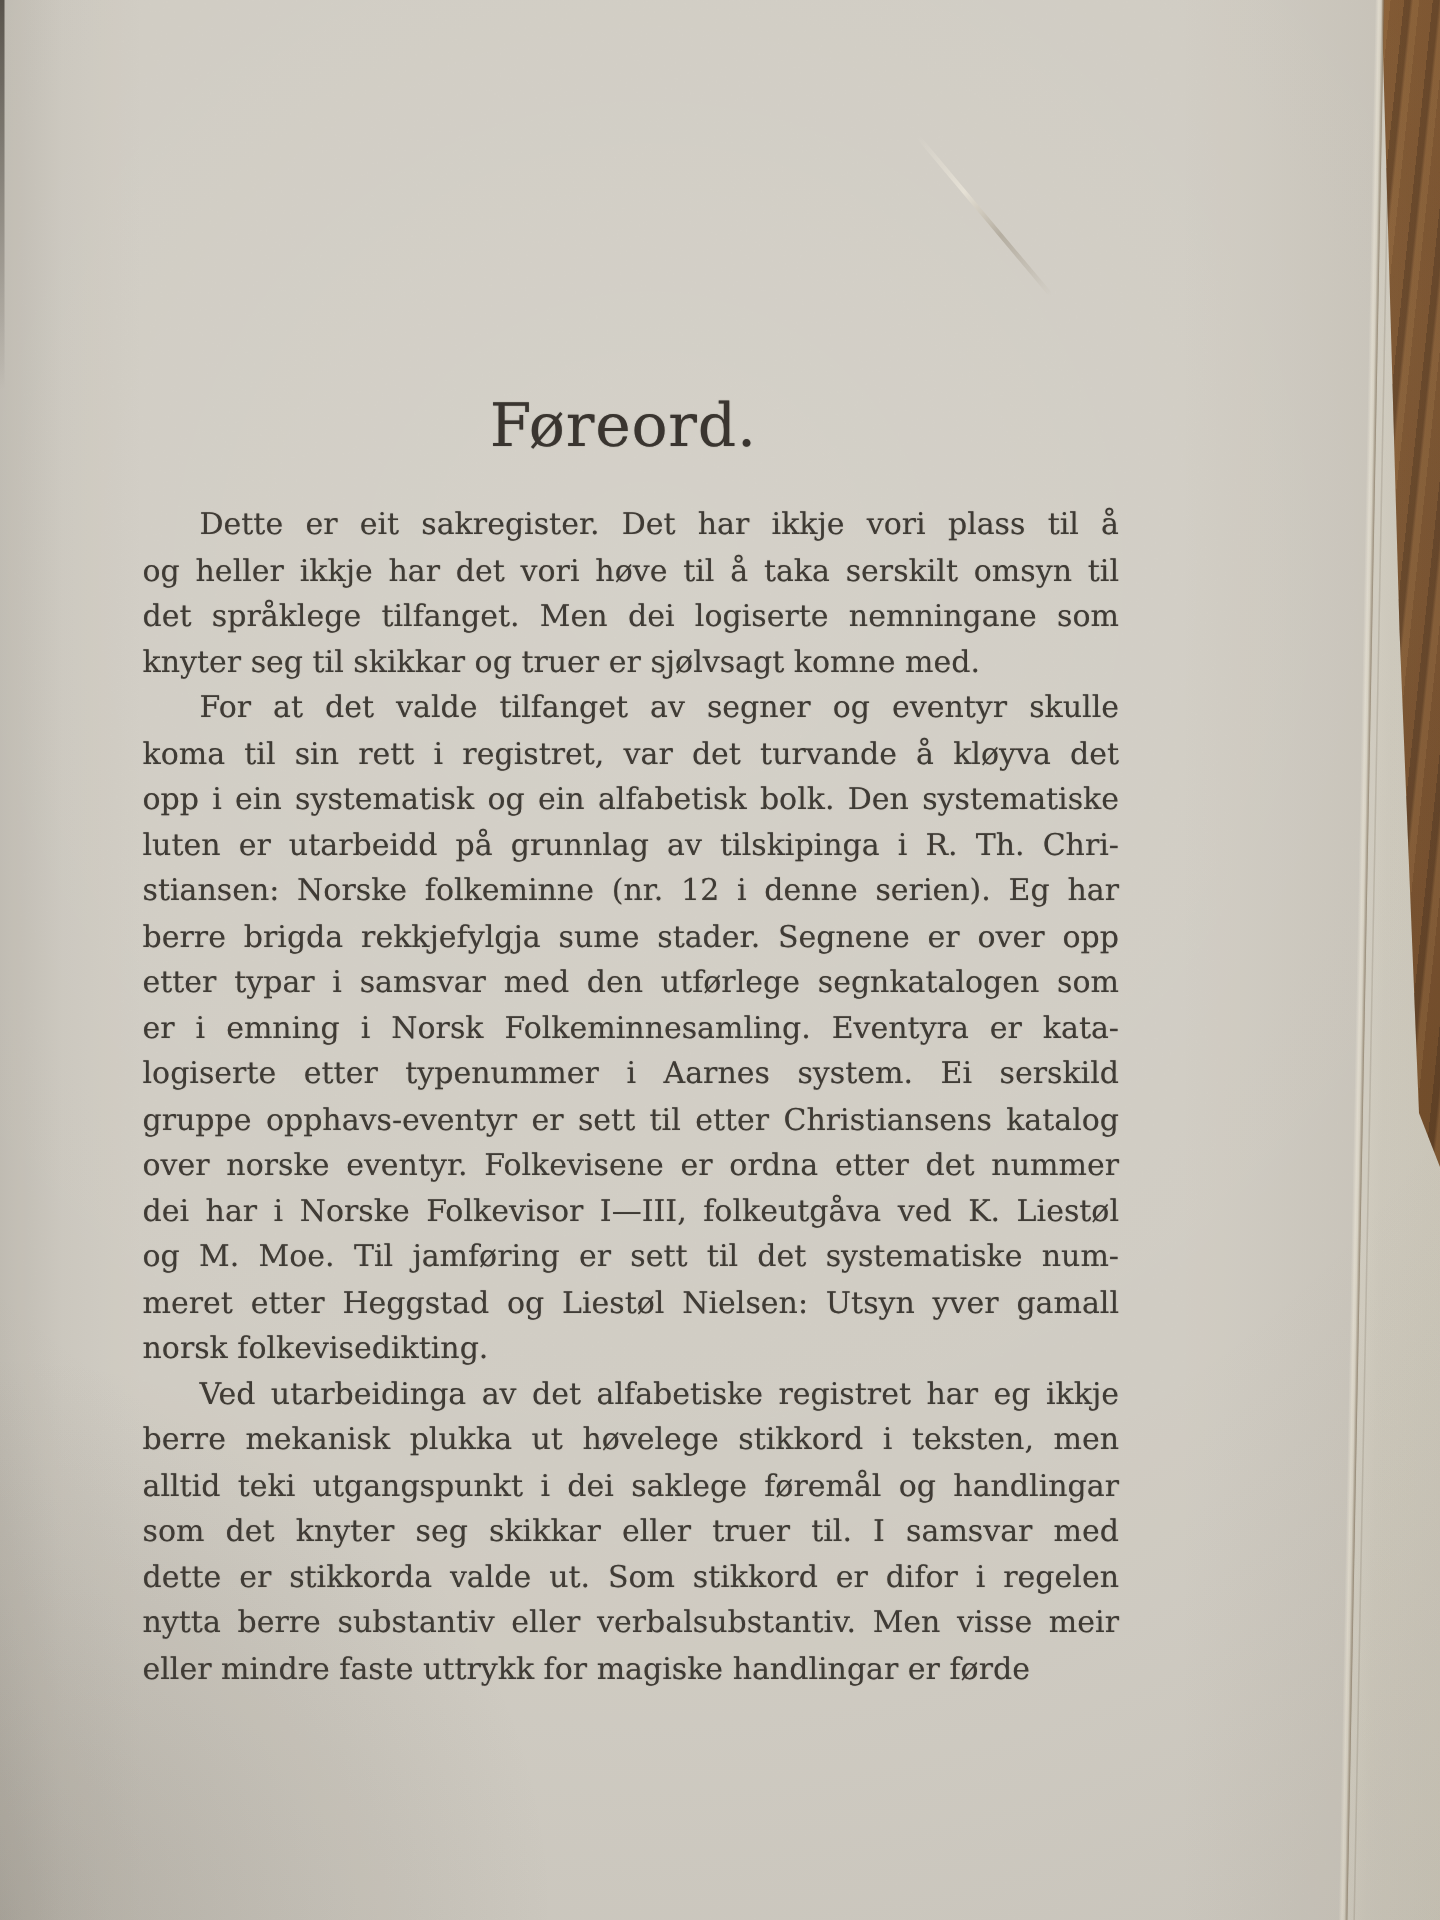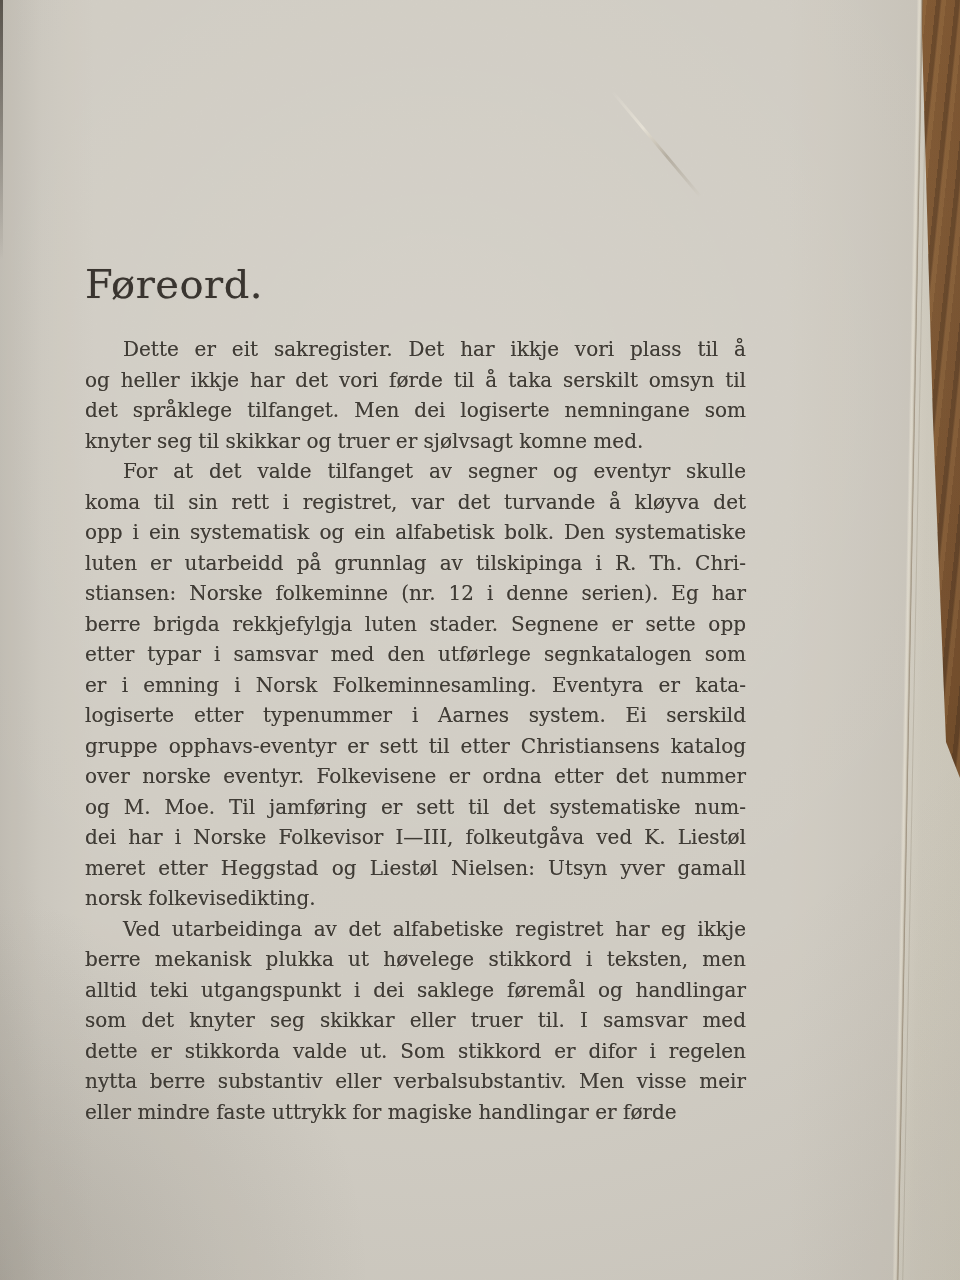--- a/index.html
+++ b/index.html
@@ -56,64 +56,64 @@
   .crease {
     position:absolute; left:613px; top:90px; width:138px; height:3px; z-index:4;
     transform:rotate(50deg); transform-origin:0 0; border-radius:2px;
     background:linear-gradient(to right, rgba(190,183,170,0), rgba(236,231,219,0.85) 35%, rgba(148,138,120,0.5) 62%, rgba(190,183,170,0));
   }
 
   
   .content { position:absolute; left:85px; top:0; width:661px; z-index:5; color:#35312b; }
   .title {
     margin-top:260px; font-weight:400; font-size:40px; line-height:48px;
-    text-align:left; letter-spacing:0.5px; color:#2f2b26;
+    text-align:center; letter-spacing:0.5px; color:#2f2b26;
     text-shadow:0 0 0.7px rgba(47,43,38,0.55);
   }
   .text-block {
     margin-top:26px; font-size:20px; line-height:30.5px;
     text-shadow:0 0 0.6px rgba(53,49,43,0.5);
   }
-  .line { text-align:justify; text-align-last:justify; }
+  .line { text-align:justify; text-align-last:justify;margin-left:10px; }
   .line.plast { text-align-last:left; }
   .line.indent { text-indent:38px; }
 
   .grain { position:absolute; inset:0; z-index:6; pointer-events:none; }
 </style>
 </head>
 <body>
 
 <div class="scene">
   <div class="under-page"></div>
   <div class="wood"></div>
   <div class="page-edge"></div>
   <div class="page-shading"></div>
   <div class="left-sliver"></div>
   <div class="crease"></div>
 
   <div class="content">
     <h1 class="title">Føreord.</h1>
     <div class="text-block">
         <div class="line indent">Dette er eit sakregister. Det har ikkje vori plass til å</div>
-        <div class="line">og heller ikkje har det vori førde til å taka serskilt omsyn til</div>
+        <div class="line">og heller ikkje har det vori høve til å taka serskilt omsyn til</div>
         <div class="line">det språklege tilfanget. Men dei logiserte nemningane som</div>
         <div class="line plast">knyter seg til skikkar og truer er sjølvsagt komne med.</div>
         <div class="line indent">For at det valde tilfanget av segner og eventyr skulle</div>
         <div class="line">koma til sin rett i registret, var det turvande å kløyva det</div>
         <div class="line">opp i ein systematisk og ein alfabetisk bolk. Den systematiske</div>
         <div class="line">luten er utarbeidd på grunnlag av tilskipinga i R. Th. Chri-</div>
         <div class="line">stiansen: Norske folkeminne (nr. 12 i denne serien). Eg har</div>
-        <div class="line">berre brigda rekkjefylgja luten stader. Segnene er sette opp</div>
+        <div class="line">berre brigda rekkjefylgja sume stader. Segnene er over opp</div>
         <div class="line">etter typar i samsvar med den utførlege segnkatalogen som</div>
         <div class="line">er i emning i Norsk Folkeminnesamling. Eventyra er kata-</div>
         <div class="line">logiserte etter typenummer i Aarnes system. Ei serskild</div>
         <div class="line">gruppe opphavs-eventyr er sett til etter Christiansens katalog</div>
         <div class="line">over norske eventyr. Folkevisene er ordna etter det nummer</div>
+        <div class="line">dei har i Norske Folkevisor I—III, folkeutgåva ved K. Liestøl</div>
         <div class="line">og M. Moe. Til jamføring er sett til det systematiske num-</div>
-        <div class="line">dei har i Norske Folkevisor I—III, folkeutgåva ved K. Liestøl</div>
         <div class="line">meret etter Heggstad og Liestøl Nielsen: Utsyn yver gamall</div>
         <div class="line plast">norsk folkevisedikting.</div>
         <div class="line indent">Ved utarbeidinga av det alfabetiske registret har eg ikkje</div>
         <div class="line">berre mekanisk plukka ut høvelege stikkord i teksten, men</div>
         <div class="line">alltid teki utgangspunkt i dei saklege føremål og handlingar</div>
         <div class="line">som det knyter seg skikkar eller truer til. I samsvar med</div>
         <div class="line">dette er stikkorda valde ut. Som stikkord er difor i regelen</div>
         <div class="line">nytta berre substantiv eller verbalsubstantiv. Men visse meir</div>
         <div class="line plast">eller mindre faste uttrykk for magiske handlingar er førde</div>
       </div>

